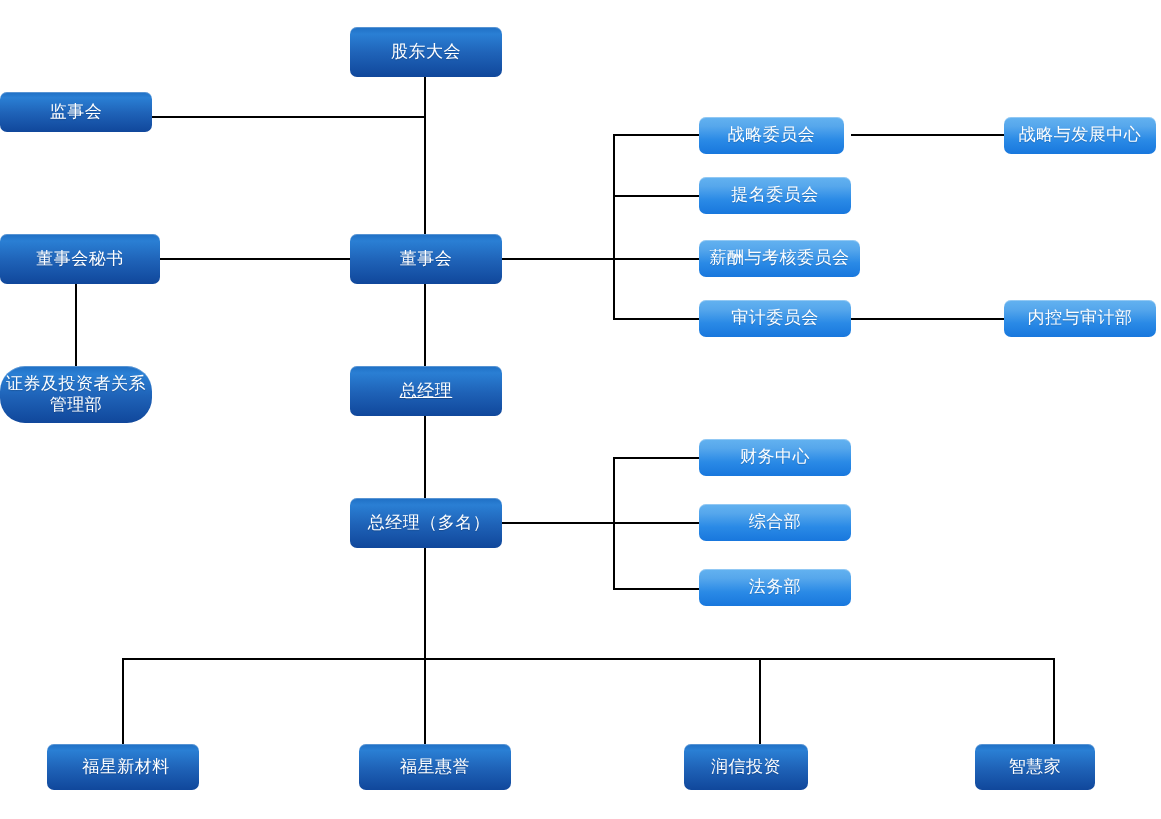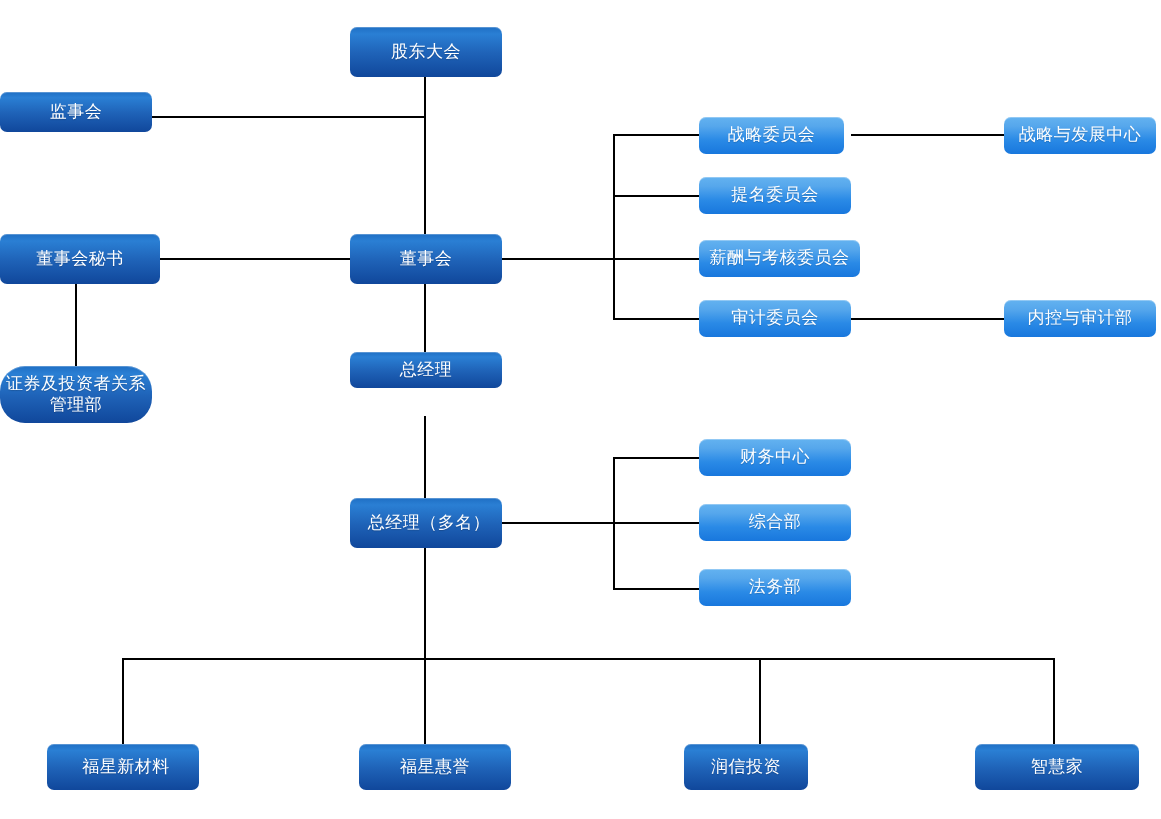--- a/index.html
+++ b/index.html
@@ -84,22 +84,22 @@
     <div class="node deep" style="left: 350px; top: 234px; width: 152px; height: 50px;">董事会</div>
     <div class="node deep" style="left: 0px; top: 234px; width: 160px; height: 50px;">董事会秘书</div>
     <div class="node deep" style="left: 0px; top: 366px; width: 152px; height: 57px; border-radius: 25px;">证券及投资者关系
 管理部</div>
     <div class="node light" style="left: 699px; top: 117px; width: 145px; height: 37px;">战略委员会</div>
     <div class="node light" style="left: 699px; top: 177px; width: 152px; height: 37px;">提名委员会</div>
     <div class="node light" style="left: 699px; top: 240px; width: 161px; height: 37px;">薪酬与考核委员会</div>
     <div class="node light" style="left: 699px; top: 300px; width: 152px; height: 37px;">审计委员会</div>
     <div class="node light" style="left: 1004px; top: 117px; width: 152px; height: 37px;">战略与发展中心</div>
     <div class="node light" style="left: 1004px; top: 300px; width: 152px; height: 37px;">内控与审计部</div>
-    <div class="node deep" style="left: 350px; top: 352px; width: 152px; height: 36px;">总经理</div>
+    <div class="node deep" style="left: 350px; top: 366px; width: 152px; height: 50px; text-decoration: underline;">总经理</div>
     <div class="node deep" style="left: 350px; top: 498px; width: 152px; height: 50px; padding-left: 12px;">总经理（多名）</div>
-    <div class="node light" style="left: 699px; top: 439px; width: 152px; height: 37px; border-radius: 8px;">财务中心</div>
+    <div class="node light" style="left: 699px; top: 439px; width: 152px; height: 37px;">财务中心</div>
     <div class="node light" style="left: 699px; top: 504px; width: 152px; height: 37px;">综合部</div>
     <div class="node light" style="left: 699px; top: 569px; width: 152px; height: 37px;">法务部</div>
     <div class="node deep" style="left: 47px; top: 744px; width: 152px; height: 46px; padding-left: 12px;">福星新材料</div>
     <div class="node deep" style="left: 359px; top: 744px; width: 152px; height: 46px;">福星惠誉</div>
     <div class="node deep" style="left: 684px; top: 744px; width: 124px; height: 46px;">润信投资</div>
-    <div class="node deep" style="left: 975px; top: 744px; width: 164px; height: 46px;">智慧家</div>
+    <div class="node deep" style="left: 975px; top: 744px; width: 120px; height: 46px;">智慧家</div>
   </div>
 
 </body></html>

